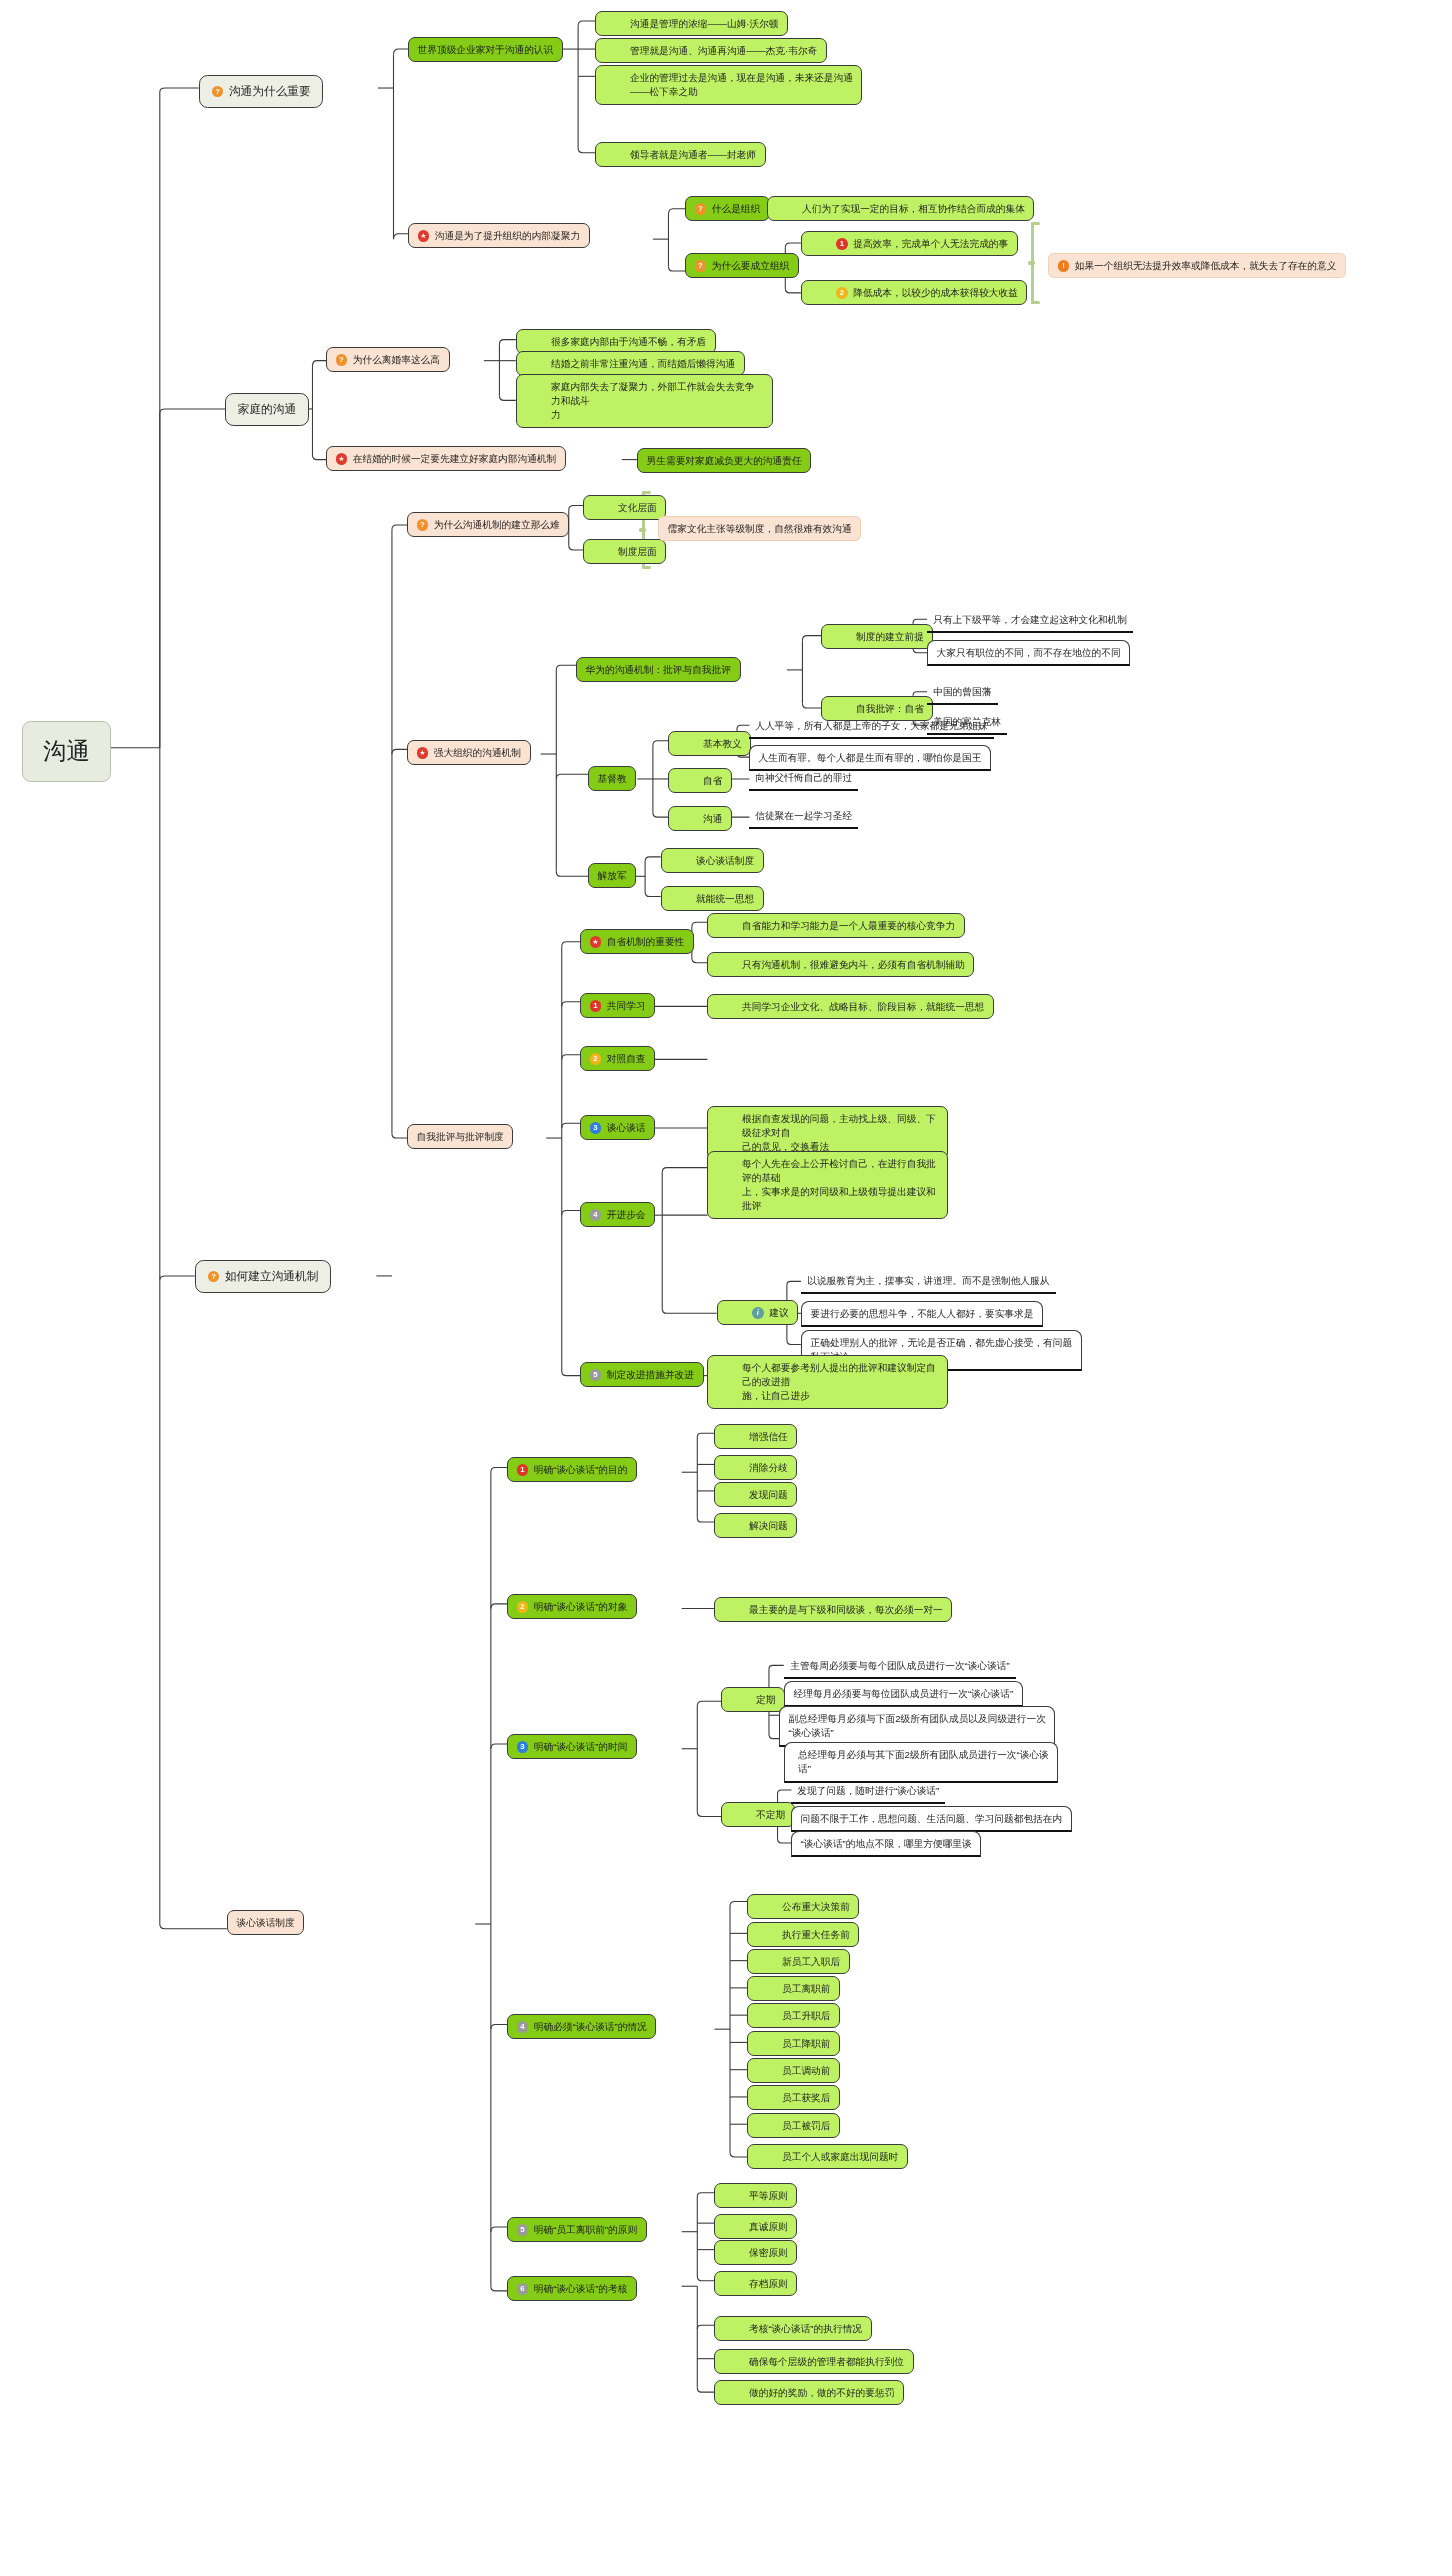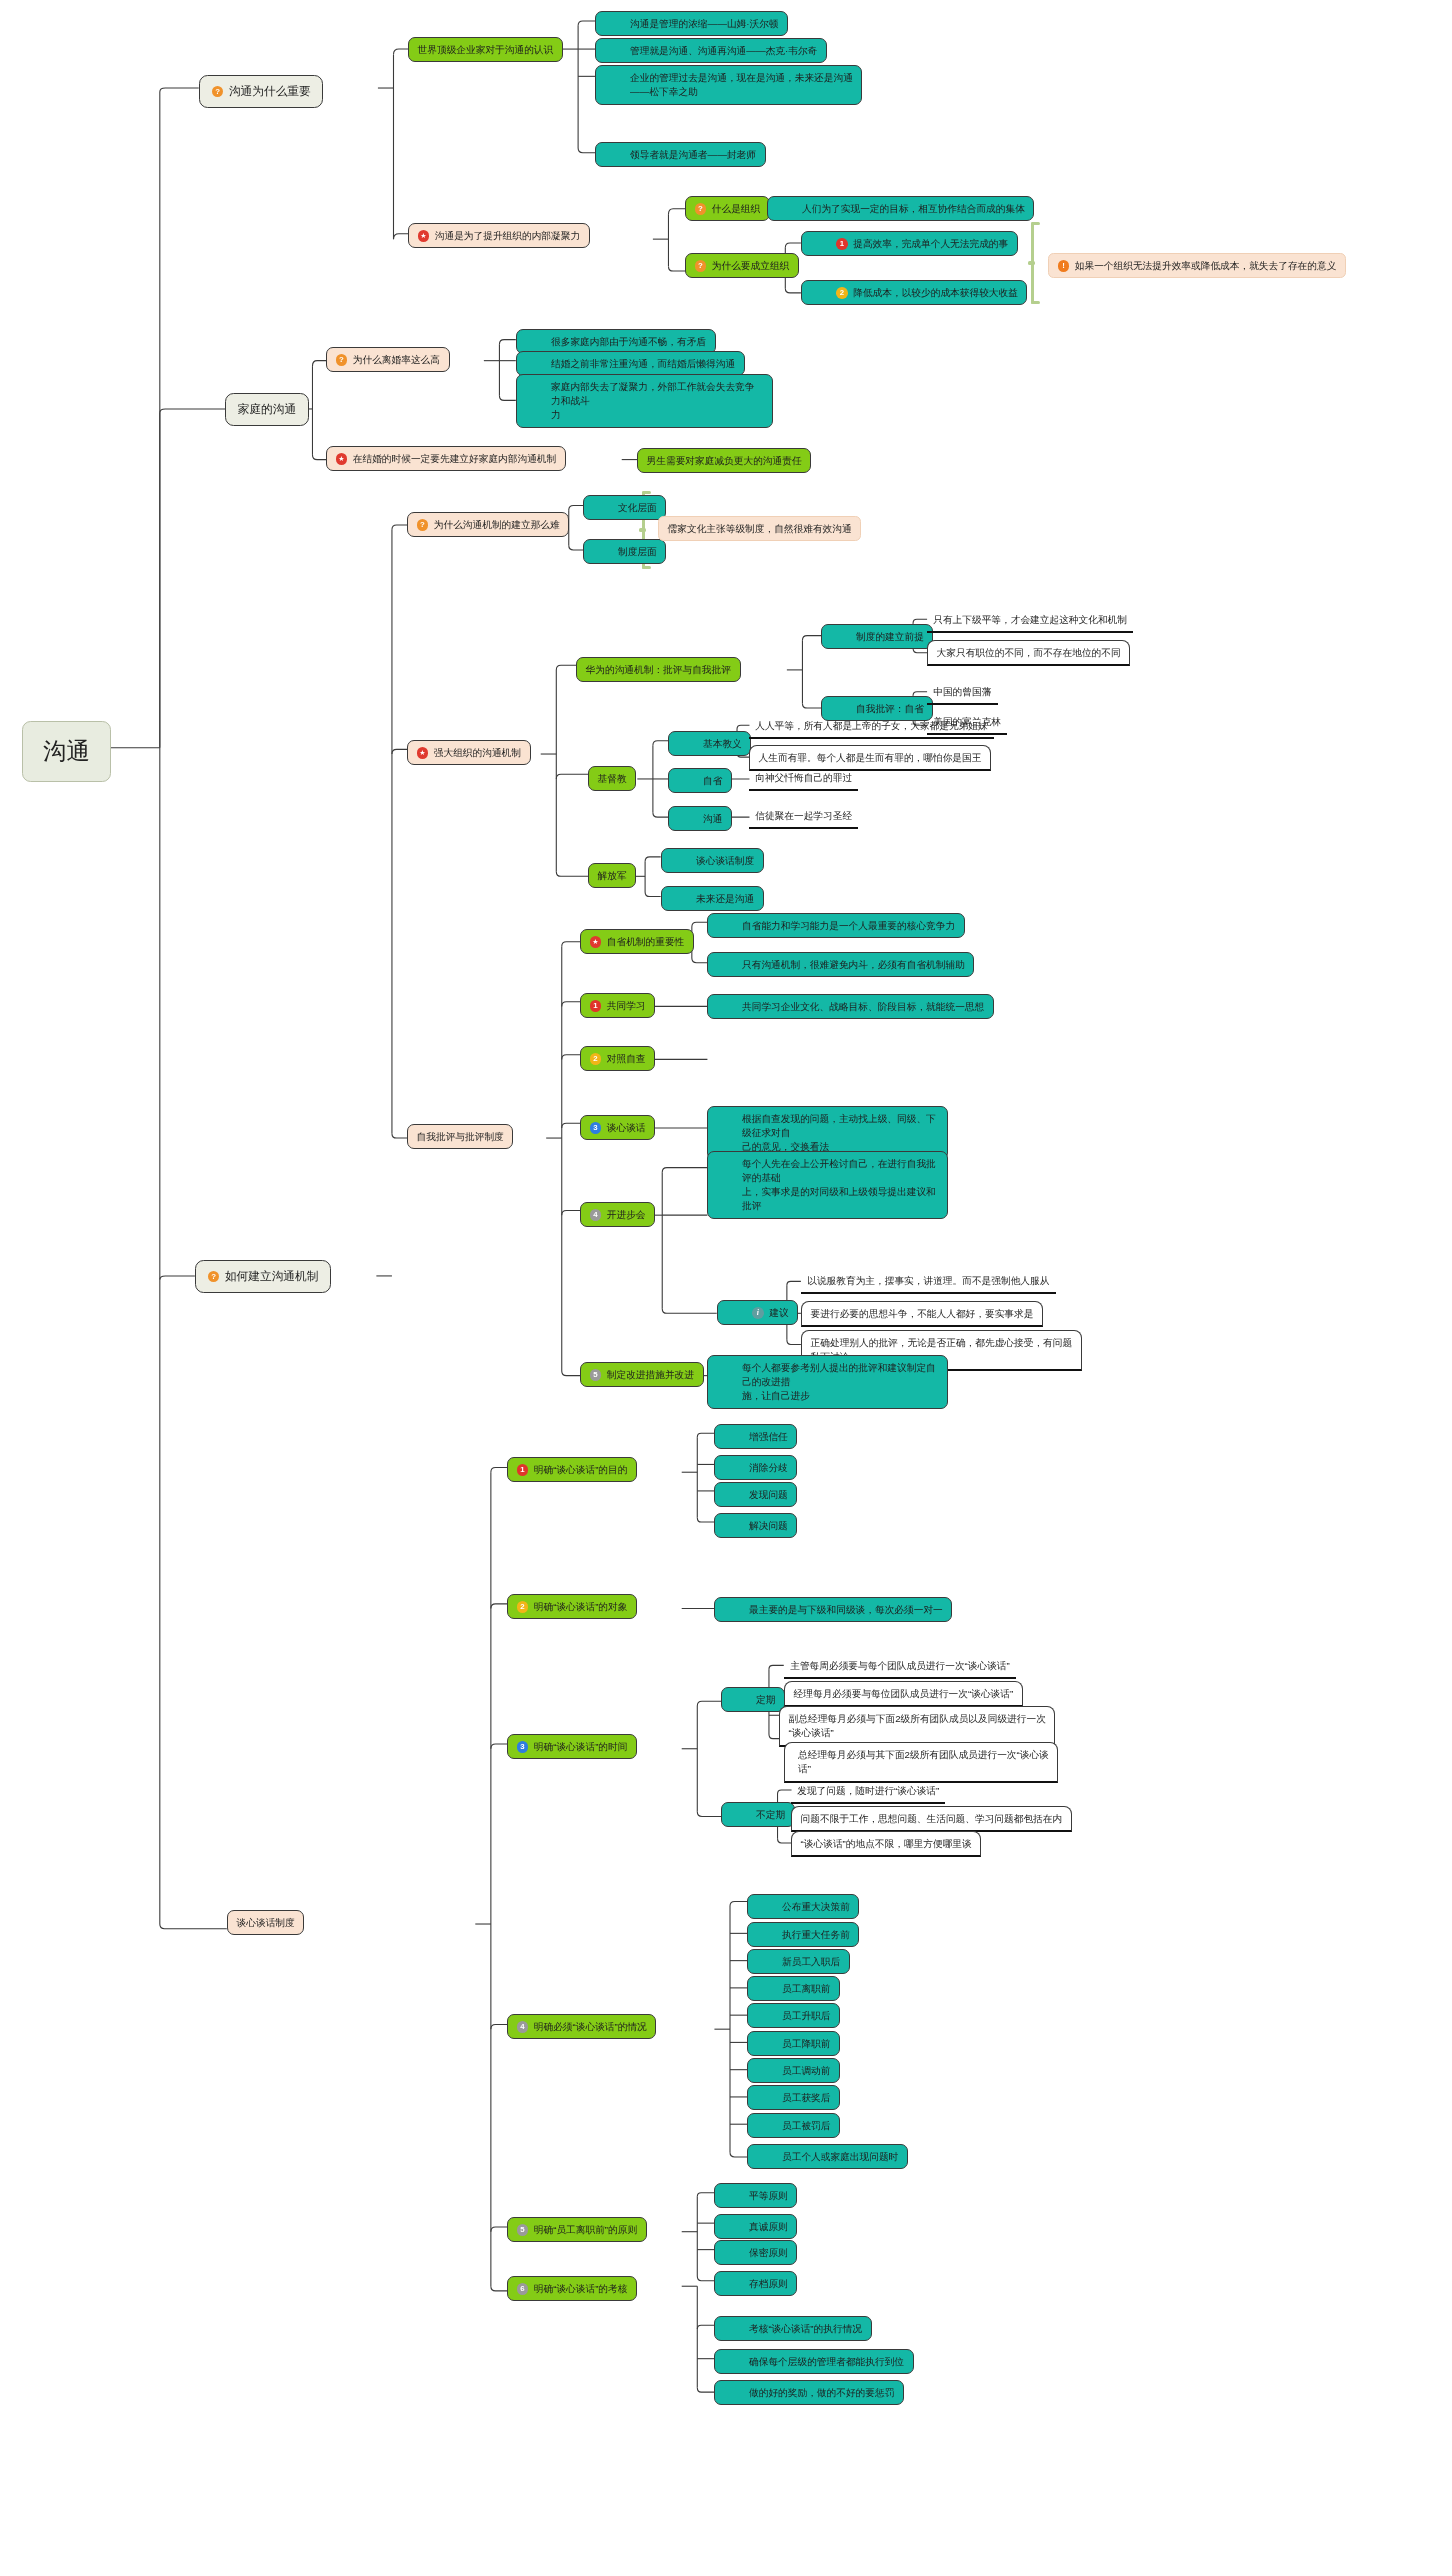--- a/index.html
+++ b/index.html
@@ -30,21 +30,21 @@
   .node .lbl { display:block; }
 
   
   .root {
     background:#e8ece0; border:1px solid #b9c0a8;
     border-radius:8.6px; font-size:23.4px; padding:12.5px 20px; color:#222;
   }
   .lvl1 { background:#edeee4; border-color:#3a3a3a; border-radius:8.6px; font-size:11.7px; padding:7px 11.7px; }
   .peach { background:#fae3d2; border-color:#3a3a3a; }
   .grey  { background:#84cc16; border-color:#3a3a3a; }
-  .plain { background:#14b8a6;padding-left:34px; }
+  .plain { background:#bef264;padding-left:34px; }
   .underline {
     border:none; border-bottom:2px solid #111;
     border-radius:0; background:transparent; padding:3.1px 6.2px 3.9px 6.2px;
   }
   .ul-box {
     border:1px solid #3a3a3a; border-bottom:2px solid #111;
     border-radius:7.8px 7.8px 0 0; background:#fff; padding:4.7px 8.6px;
   }
   .callout { background:#fae3d2; border-color:#f0d0b6; border-radius:5.5px; }
 
@@ -450,21 +450,21 @@
     <span class="lbl">信徒聚在一起学习圣经</span>
   </div>
 
   <div class="node grey" style="left:588px; top:863px;">
     <span class="lbl">解放军</span>
   </div>
   <div class="node plain" style="left:661px; top:848px;">
     <span class="lbl">谈心谈话制度</span>
   </div>
   <div class="node plain" style="left:661px; top:886px;">
-    <span class="lbl">未来还是沟通</span>
+    <span class="lbl">就能统一思想</span>
   </div>
 
   <div class="node peach" style="left:407px; top:1124px;">
     <span class="lbl">自我批评与批评制度</span>
   </div>
 
   <div class="node grey" style="left:580px; top:929px;">
     <span class="ic ic-star">★</span>
     <span class="lbl">自省机制的重要性</span>
   </div>

